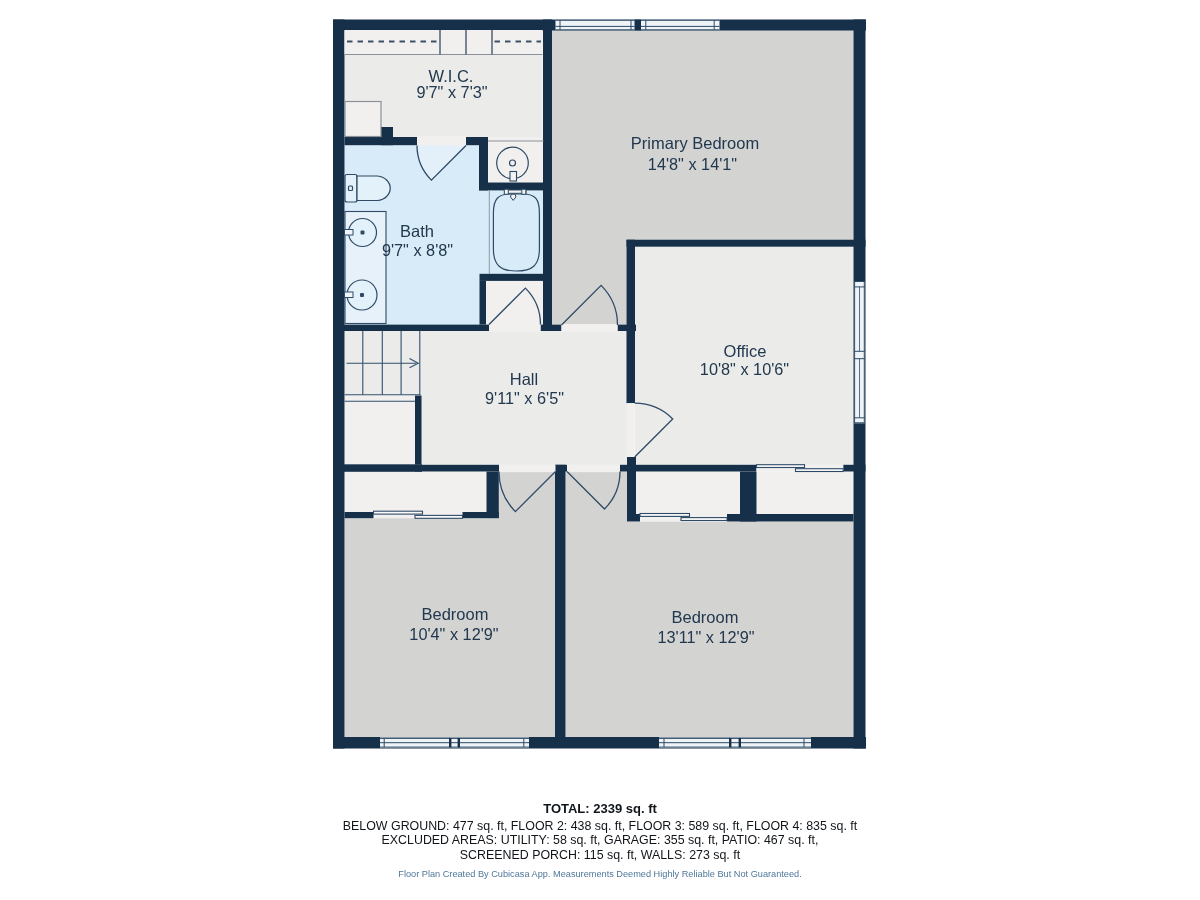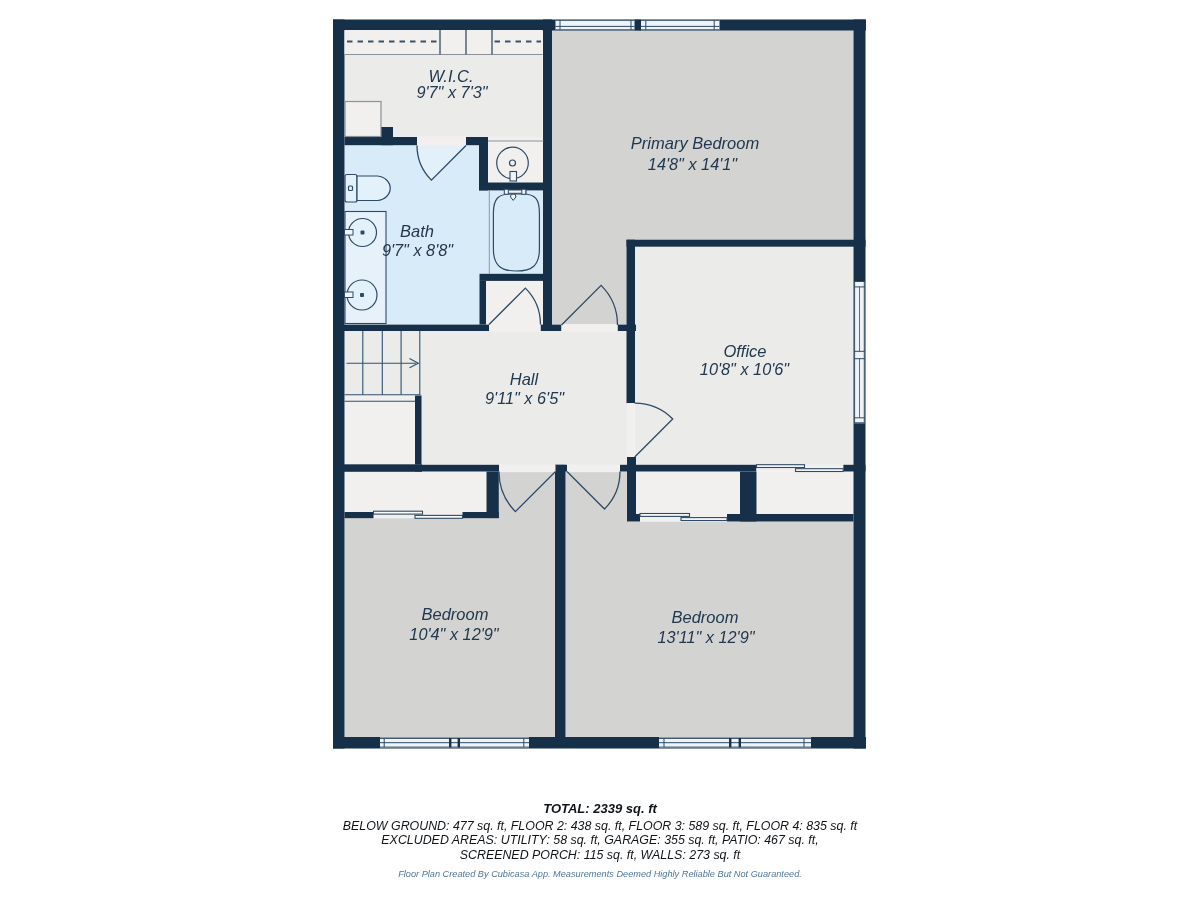--- a/index.html
+++ b/index.html
@@ -1,16 +1,16 @@
 <!DOCTYPE html>
 <html><head>
 <meta charset="utf-8">
 <style>
   html,body{margin:0;padding:0;background:#ffffff;}
-  .page{position:relative;width:1200px;height:900px;background:#15803d;overflow:hidden;font-style:italic;}
+  .page{position:relative;width:1200px;height:900px;background:#15803d;overflow:hidden;}
   svg{display:block;}
   text{font-family:"Liberation Sans",sans-serif;}
 </style>
 </head>
 <body>
 <div class="page">
 <svg width="1200" height="900" viewBox="0 0 1200 900">
 <defs>
 <style>
  .w{fill:#163049;}

